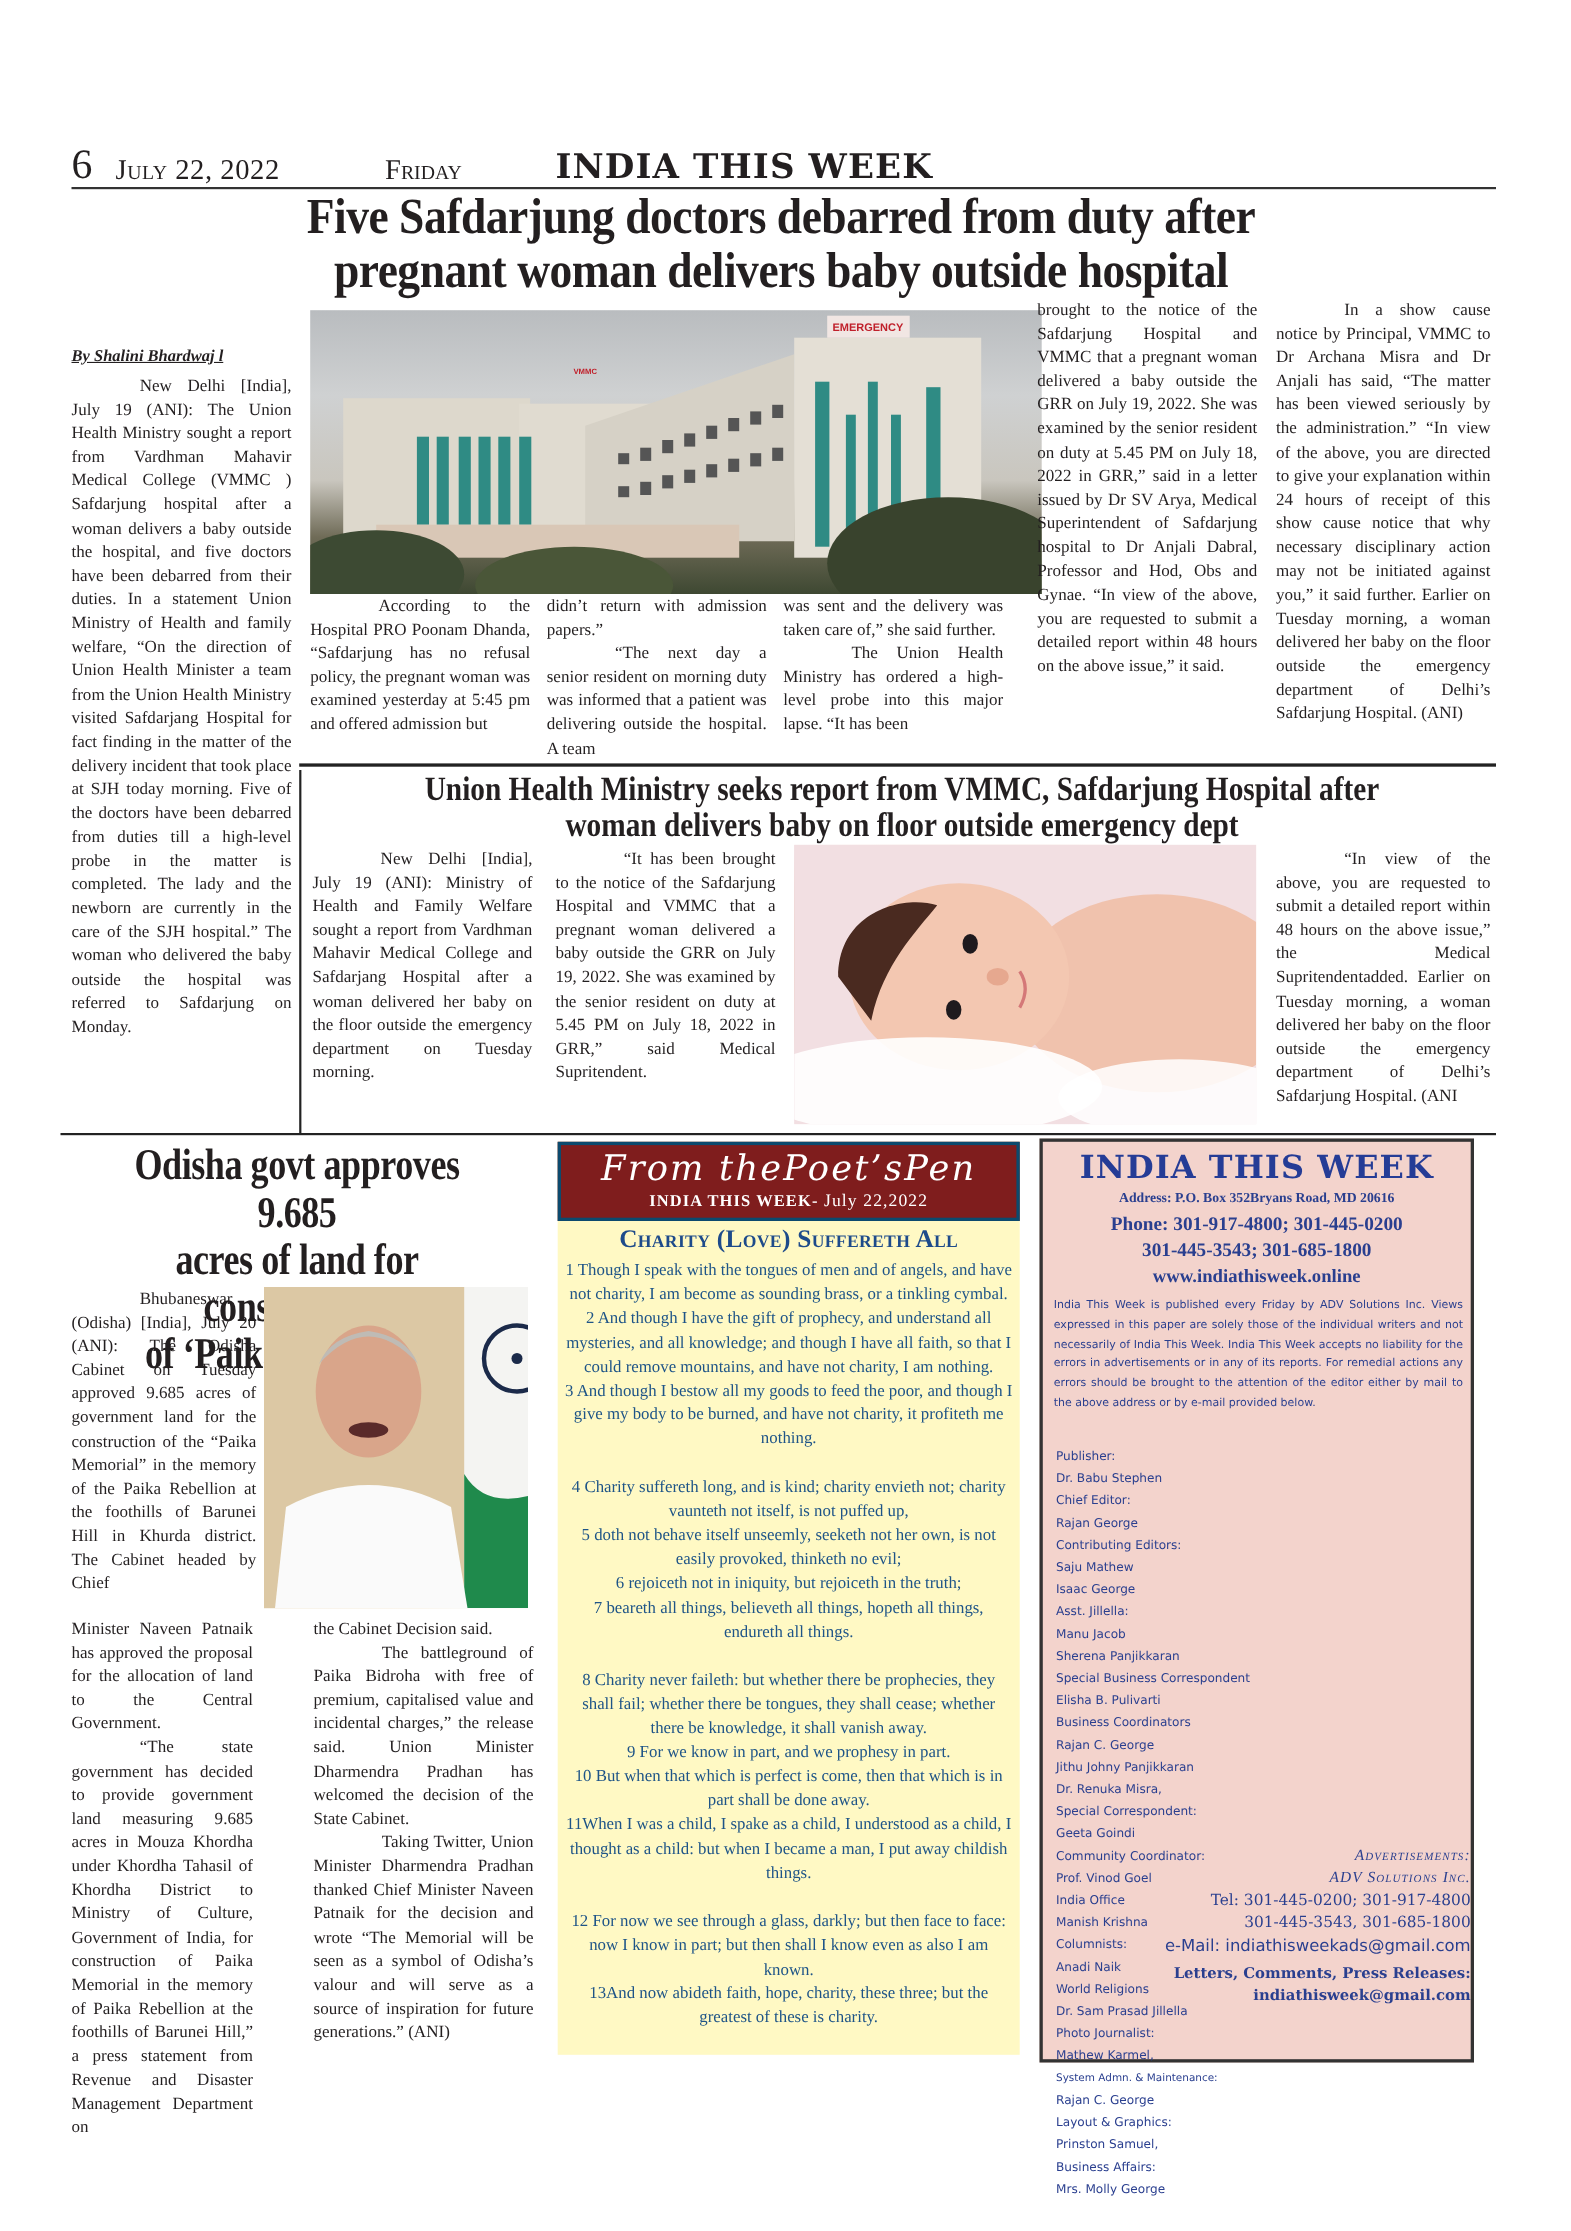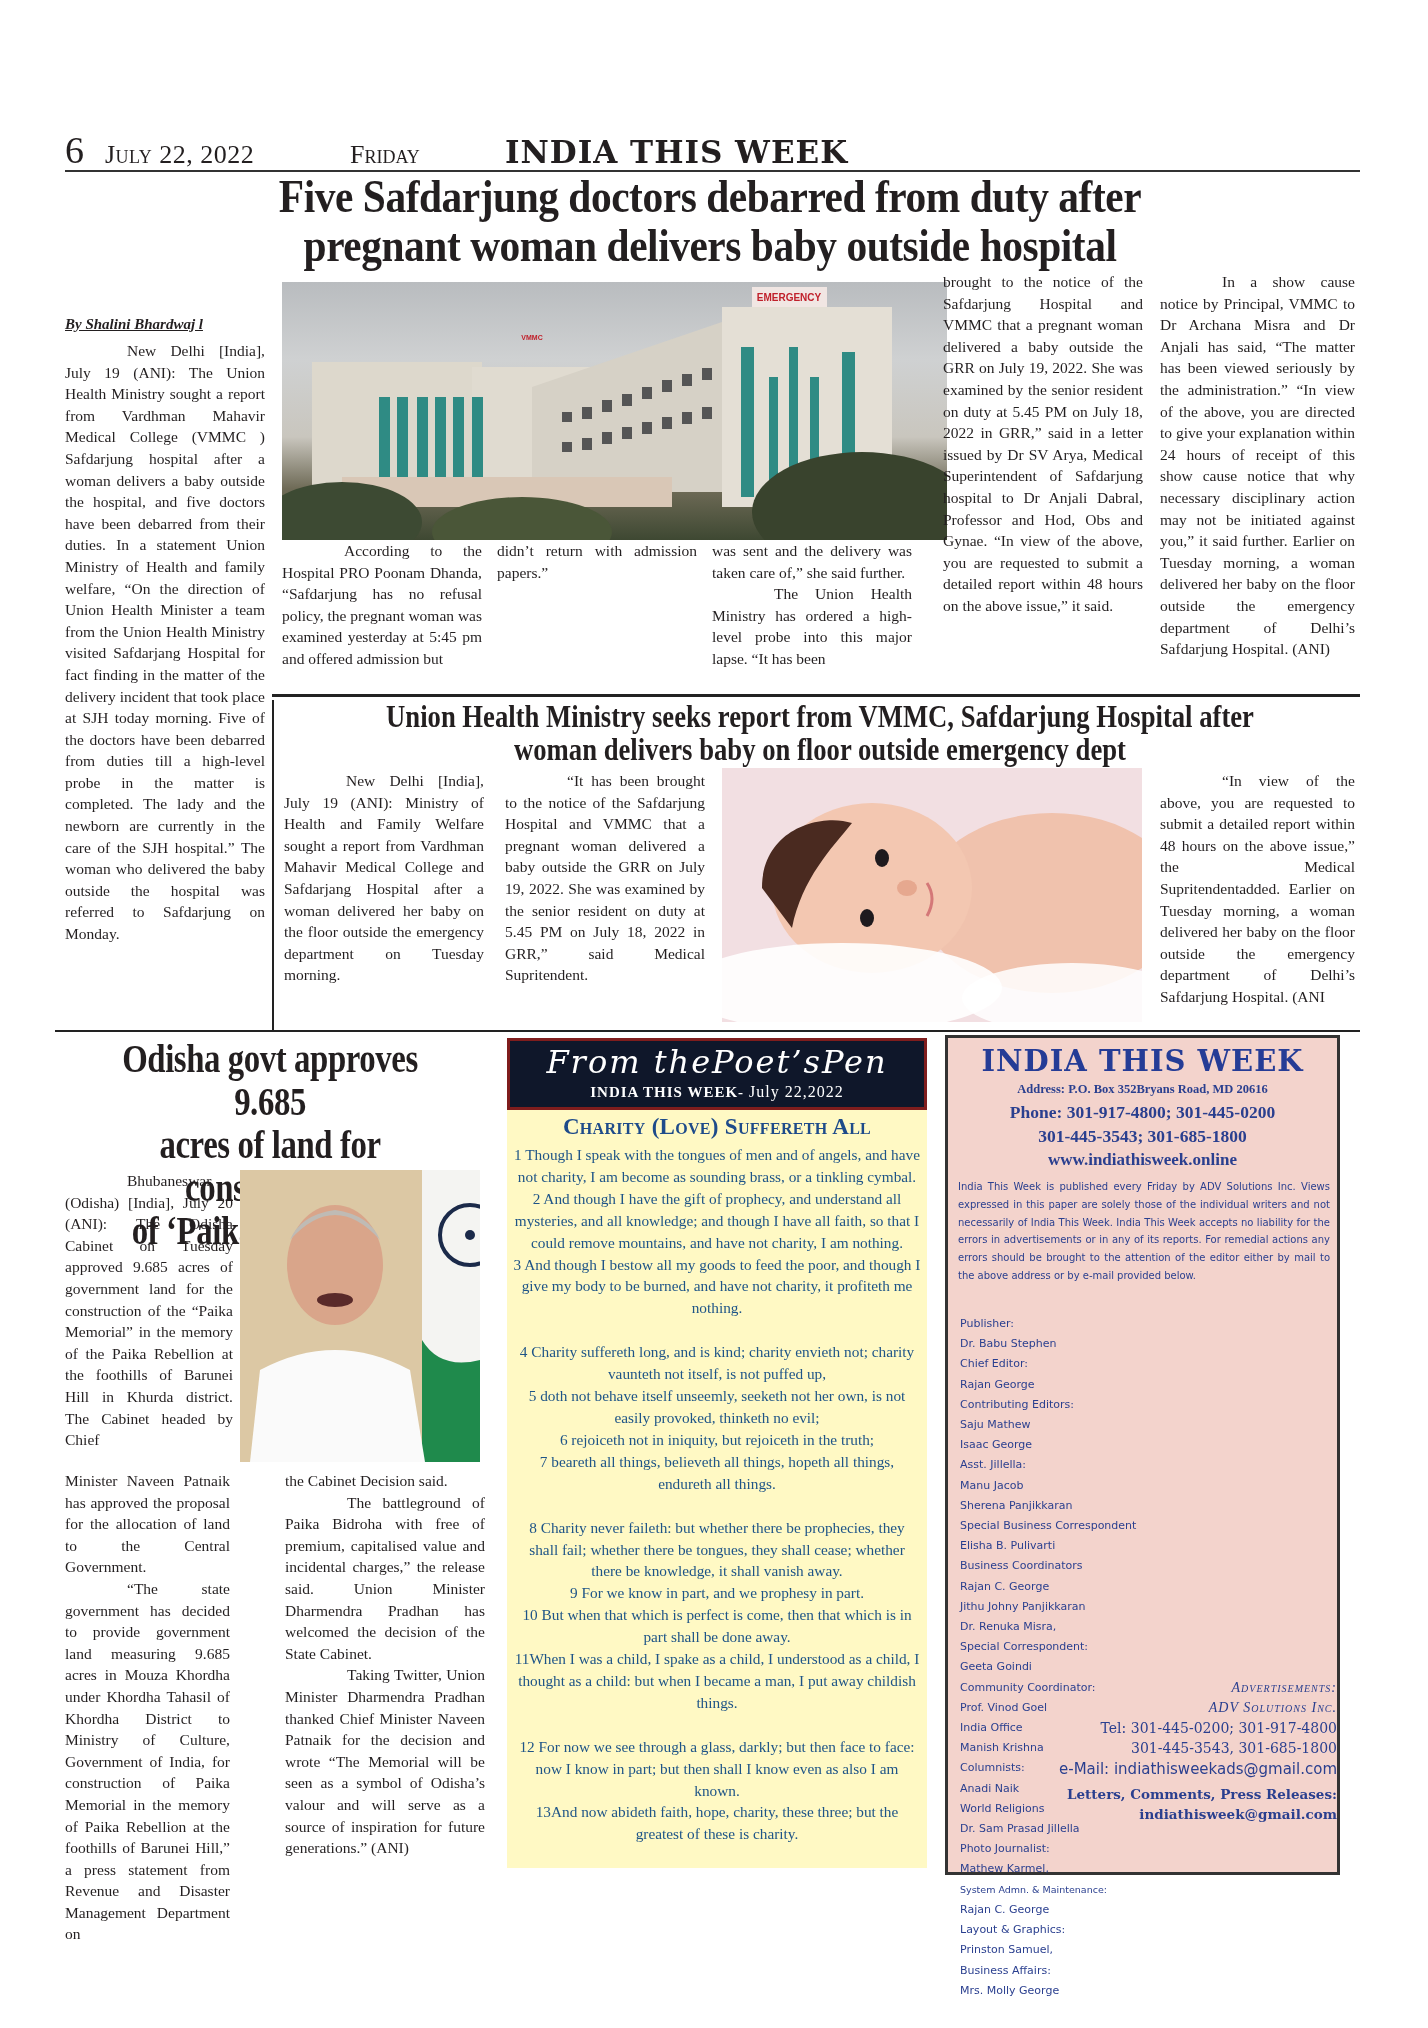--- a/index.html
+++ b/index.html
@@ -16,21 +16,21 @@
   .indent { text-indent:62px; }
   .byline { left:65px; top:300px; font-size:15px; font-weight:bold; font-style:italic; text-decoration:underline;margin-top:16px; }
   .vrule { background:#222; width:2px; }
   .hrule { background:#222; height:2px; }
   .photo-hospital { left:282px; top:282px; width:665px; height:258px; overflow:hidden; background:linear-gradient(#b9bcbf,#cfd1d2 30%,#c9c6be 60%,#6f6b57 80%,#3e4832); }
   .photo-baby { left:722px; top:768px; width:420px; height:254px; overflow:hidden; background:radial-gradient(ellipse at 40% 40%, #f4c7b0 0%, #e8b5a3 35%, #f1dfe1 65%, #f6e9ec 100%); }
   .photo-cm { left:240px; top:1170px; width:240px; height:292px; overflow:hidden; background:linear-gradient(90deg,#d9c39c 0%,#e7d2b0 60%,#e8e4dc 75%,#ffffff 78%); }
   .headline2 { left:290px; top:700px; width:1060px; text-align:center; font-weight:bold; font-size:31px; line-height:33px; transform:scaleX(0.86); transform-origin:center top; }
   .headline3 { left:55px; top:1037px; width:430px; text-align:center; font-weight:bold; font-size:40px; line-height:43px; transform:scaleX(0.82); transform-origin:center top; letter-spacing:-0.5px; }
   .poet-box { left:507px; top:1038px; width:420px; height:830px; background:#fff9c4; }
-  .poet-header { position:absolute; left:0; top:0; width:414px; height:66px; background:#0f172a; border:3px solid #7f1d1d; }
+  .poet-header { position:absolute; left:0; top:0; width:414px; height:66px; background:#7f1d1d; border:3px solid #0c4a6e; }
   .poet-title { position:absolute; left:0; top:2px; width:100%; text-align:center; color:#fff; font-size:32px; font-style:italic; font-family:"DejaVu Serif", serif; letter-spacing:2px; }
   .poet-sub { position:absolute; left:0; top:42px; width:100%; text-align:center; color:#fff; font-size:15px; font-weight:bold; letter-spacing:1px; }
   .poet-sub span.d { font-weight:normal; font-size:16px; }
   .poem-title { position:absolute; left:0; top:76px; width:100%; text-align:center; color:#1e4b8a; font-weight:bold; font-size:23px; font-variant:small-caps; letter-spacing:0.3px; }
   .poem-body { position:absolute; left:6px; top:106px; width:408px; text-align:center; color:#1e5487; font-size:15.3px; line-height:21.9px; }
   .poem-body p { margin:0; }
   .poem-body .gap { height:22px; }
   .itw-box { left:945px; top:1035px; width:395px; height:840px; background:#f3d3cc; border:3px solid #333; box-sizing:border-box; color:#2a3f8f; }
   .itw-title { position:absolute; left:0; top:6px; width:100%; text-align:center; font-size:29px; font-weight:bold; font-family:"DejaVu Serif", serif; letter-spacing:1px; color:#253c96; }
   .itw-addr { position:absolute; left:0; top:44px; width:100%; text-align:center; font-size:12.5px; font-weight:bold; }
@@ -114,20 +114,21 @@
     <ellipse cx="240" cy="250" rx="90" ry="35" fill="#4a5638"></ellipse>
     <ellipse cx="580" cy="230" rx="110" ry="60" fill="#39432d"></ellipse>
   </svg>
 </div>
 
 <div class="abs col" style="left:282px; top:540px; width:200px;">
   <p class="indent">According to the Hospital PRO Poonam Dhanda, “Safdarjung has no refusal policy, the pregnant woman was examined yesterday at 5:45 pm and offered admission but</p>
 </div>
 <div class="abs col" style="left:497px; top:540px; width:200px;">
   <p>didn’t return with admission papers.”</p>
+  <p class="indent">“The next day a senior resident on morning duty was informed that a patient was delivering outside the hospital. A team</p>
 </div>
 <div class="abs col" style="left:712px; top:540px; width:200px;">
   <p>was sent and the delivery was taken care of,” she said further.</p>
   <p class="indent">The Union Health Ministry has ordered a high-level probe into this major lapse. “It has been</p>
 </div>
 <div class="abs col" style="left:943px; top:271px; width:200px;">
   <p>brought to the notice of the Safdarjung Hospital and VMMC that a pregnant woman delivered a baby outside the GRR on July 19, 2022. She was examined by the senior resident on duty at 5.45 PM on July 18, 2022 in GRR,” said in a letter issued by Dr SV Arya, Medical Superintendent of Safdarjung hospital to Dr Anjali Dabral, Professor and Hod, Obs and Gynae. “In view of the above, you are requested to submit a detailed report within 48 hours on the above issue,” it said.</p>
 </div>
 <div class="abs col" style="left:1160px; top:271px; width:195px;">
   <p class="indent">In a show cause notice by Principal, VMMC to Dr Archana Misra and Dr Anjali has said, “The matter has been viewed seriously by the administration.” “In view of the above, you are directed to give your explanation within 24 hours of receipt of this show cause notice that why necessary disciplinary action may not be initiated against you,” it said further. Earlier on Tuesday morning, a woman delivered her baby on the floor outside the emergency department of Delhi’s Safdarjung Hospital. (ANI)</p>

